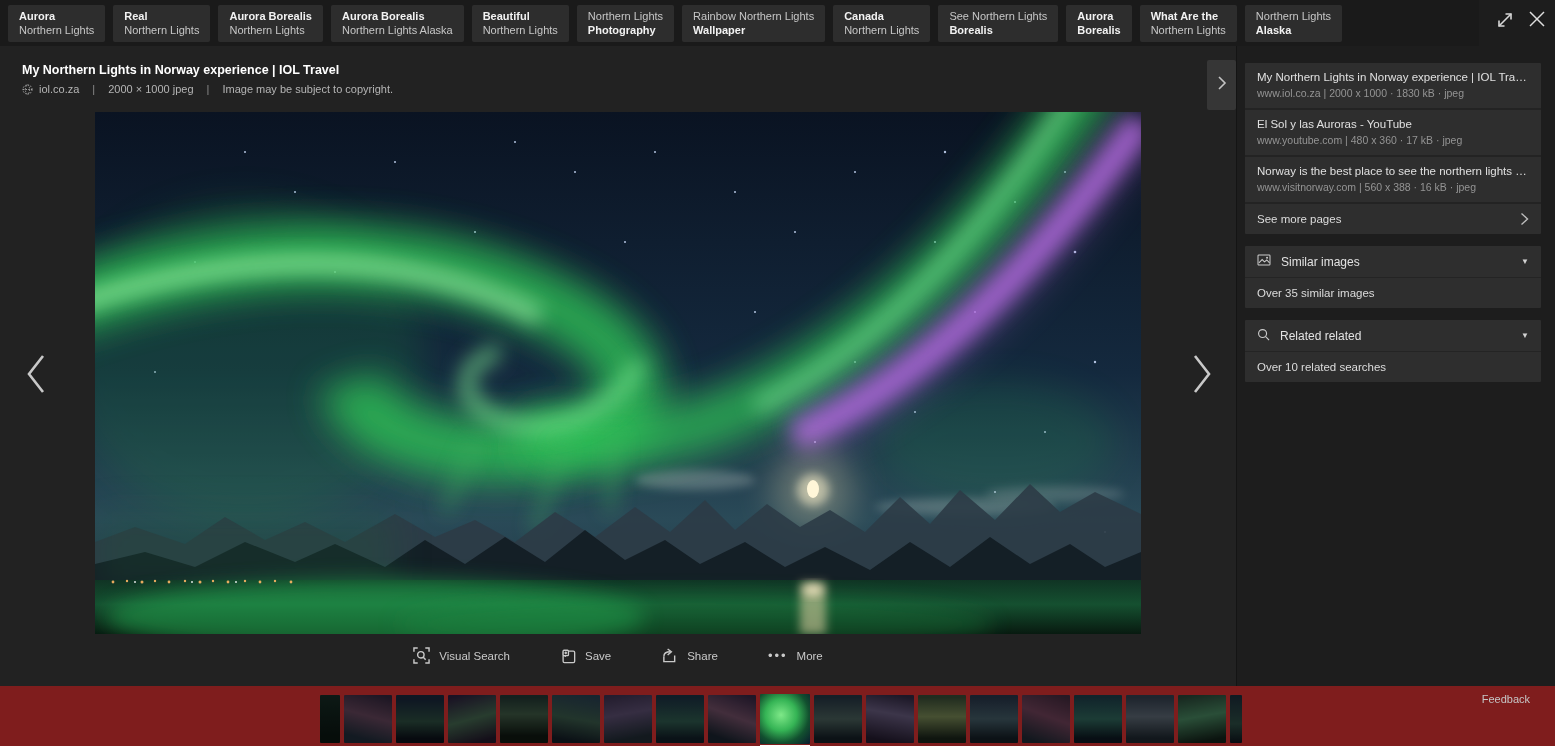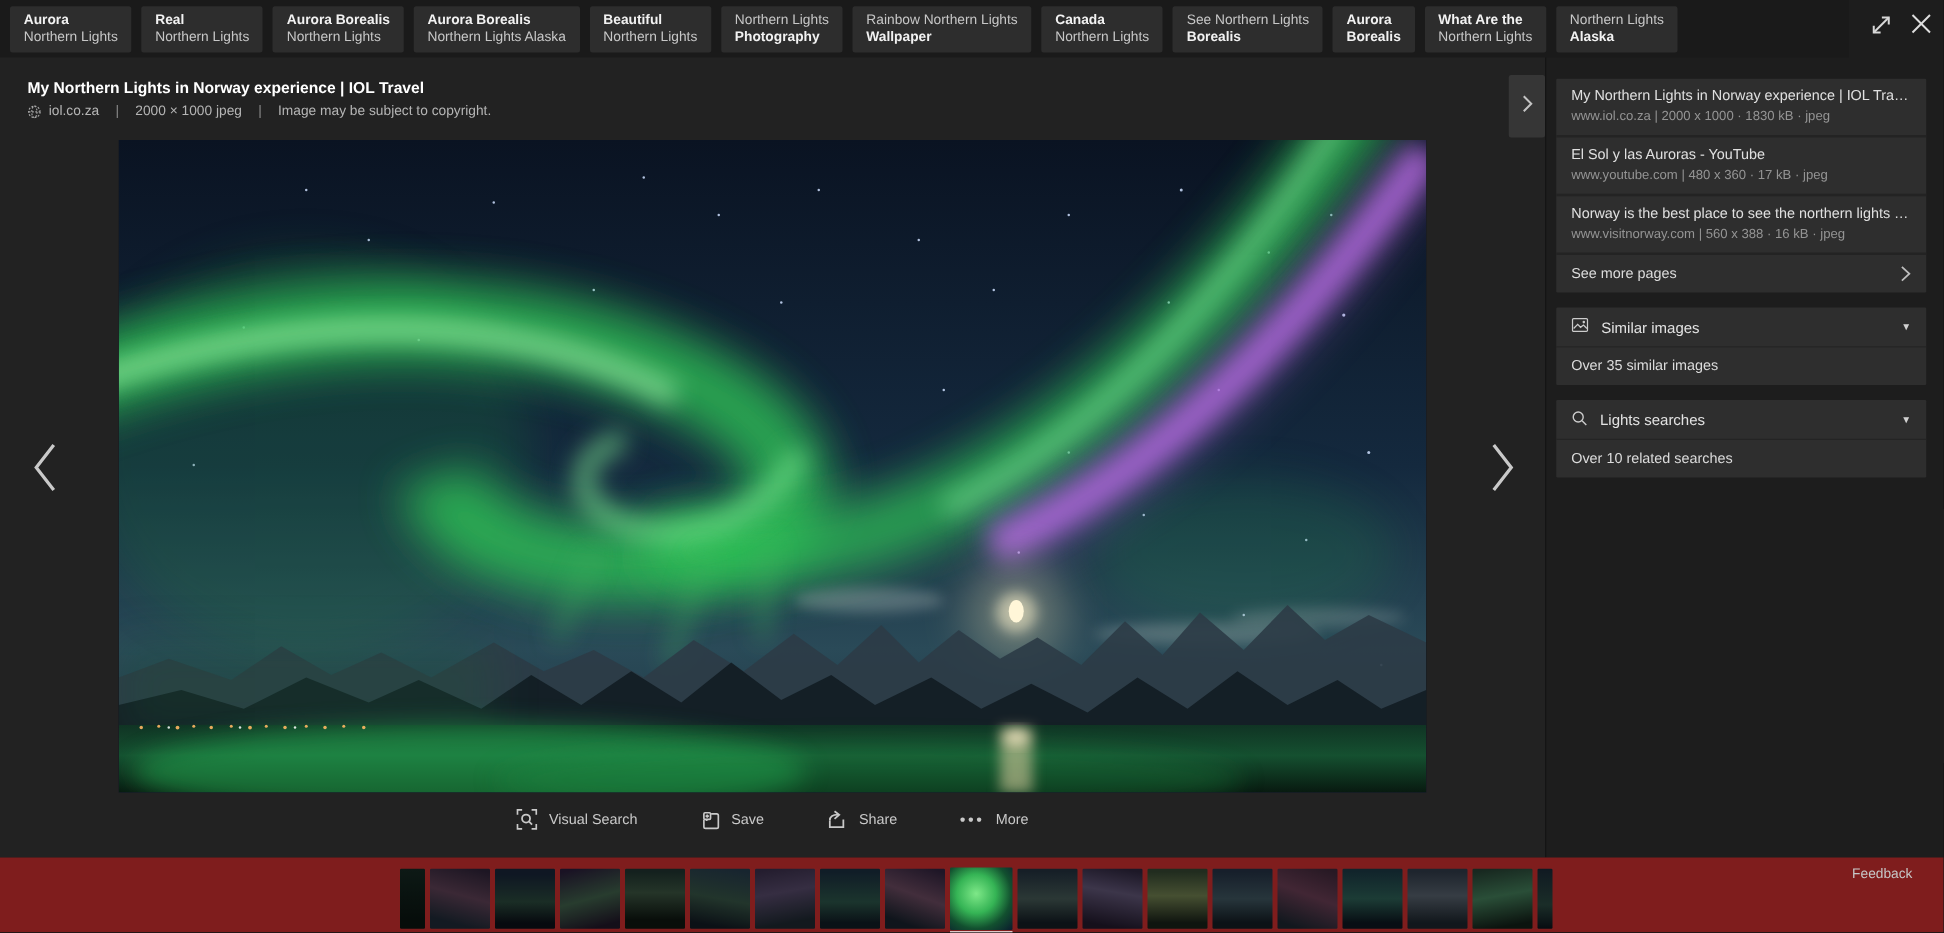--- a/index.html
+++ b/index.html
@@ -398,21 +398,21 @@
     <div class="panel">
       <div class="panel-header">
         <span>
           <svg width="13" height="13" viewBox="0 0 14 14">
               <g fill="none" stroke="#cccccc" stroke-width="1.2">
                 <circle cx="6" cy="6" r="4.3"></circle>
                 <line x1="9.3" y1="9.3" x2="13" y2="13"></line>
               </g>
             </svg>
         </span>
-        <span>Lights searches</span>
+        <span>Related related</span>
         <span class="caret">▼</span>
       </div>
       <div class="summary-row">
         <span>Over 10 related searches</span>
       </div>
     </div>
 
   </div>
 
   <div class="bottom-area">

